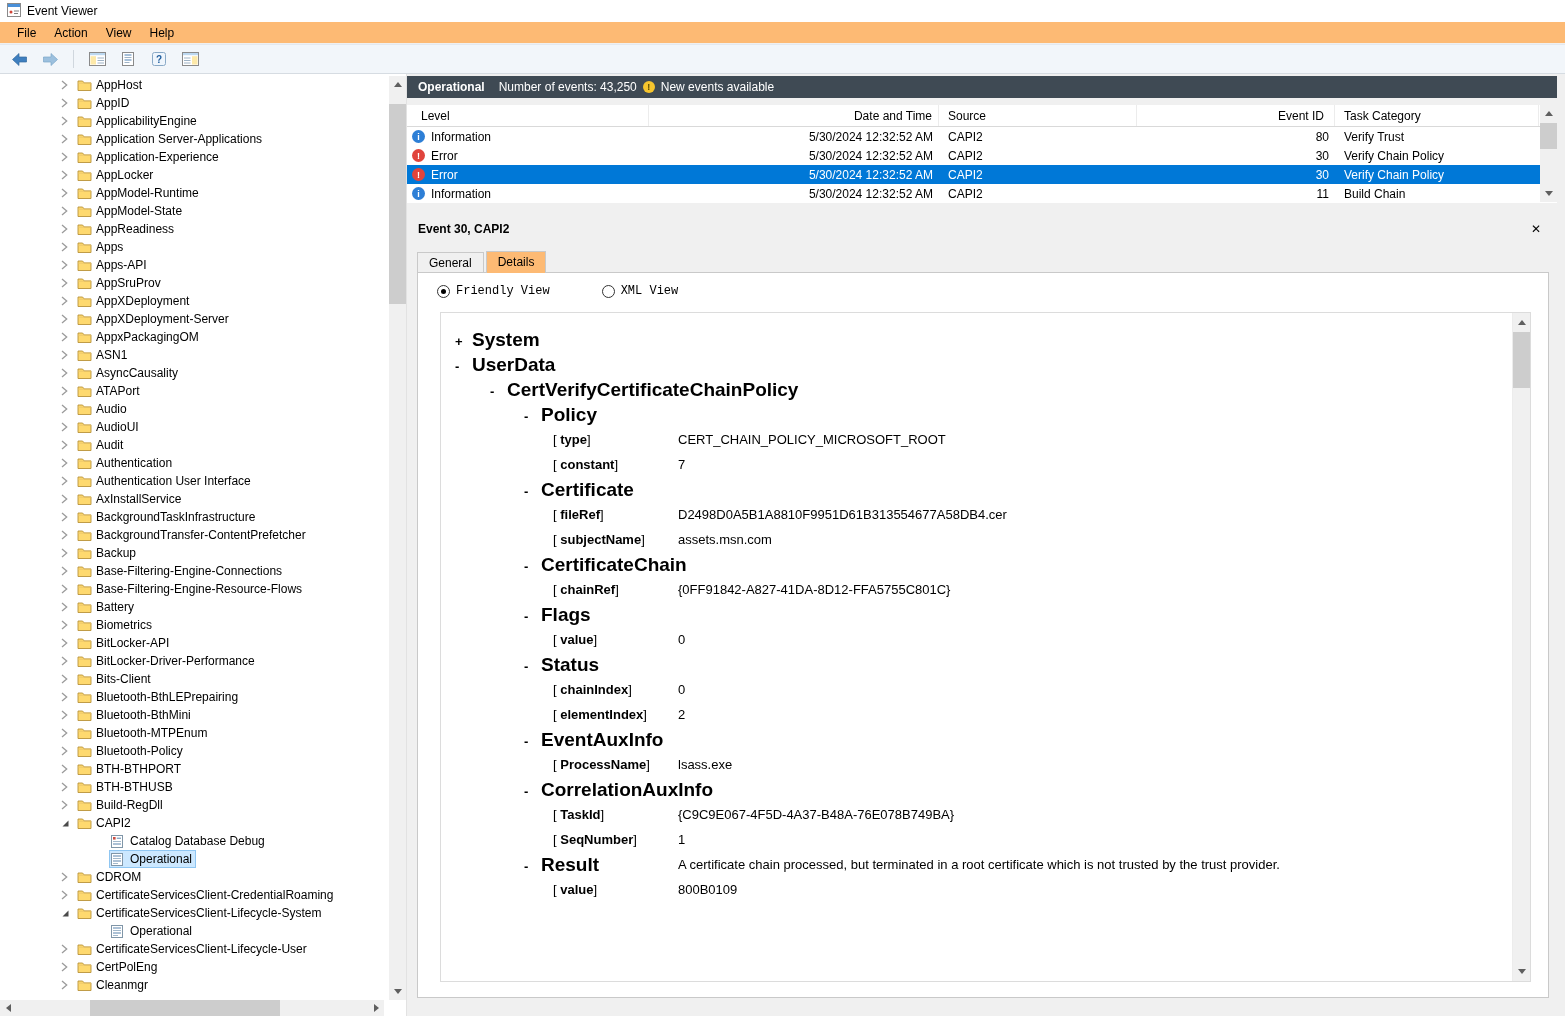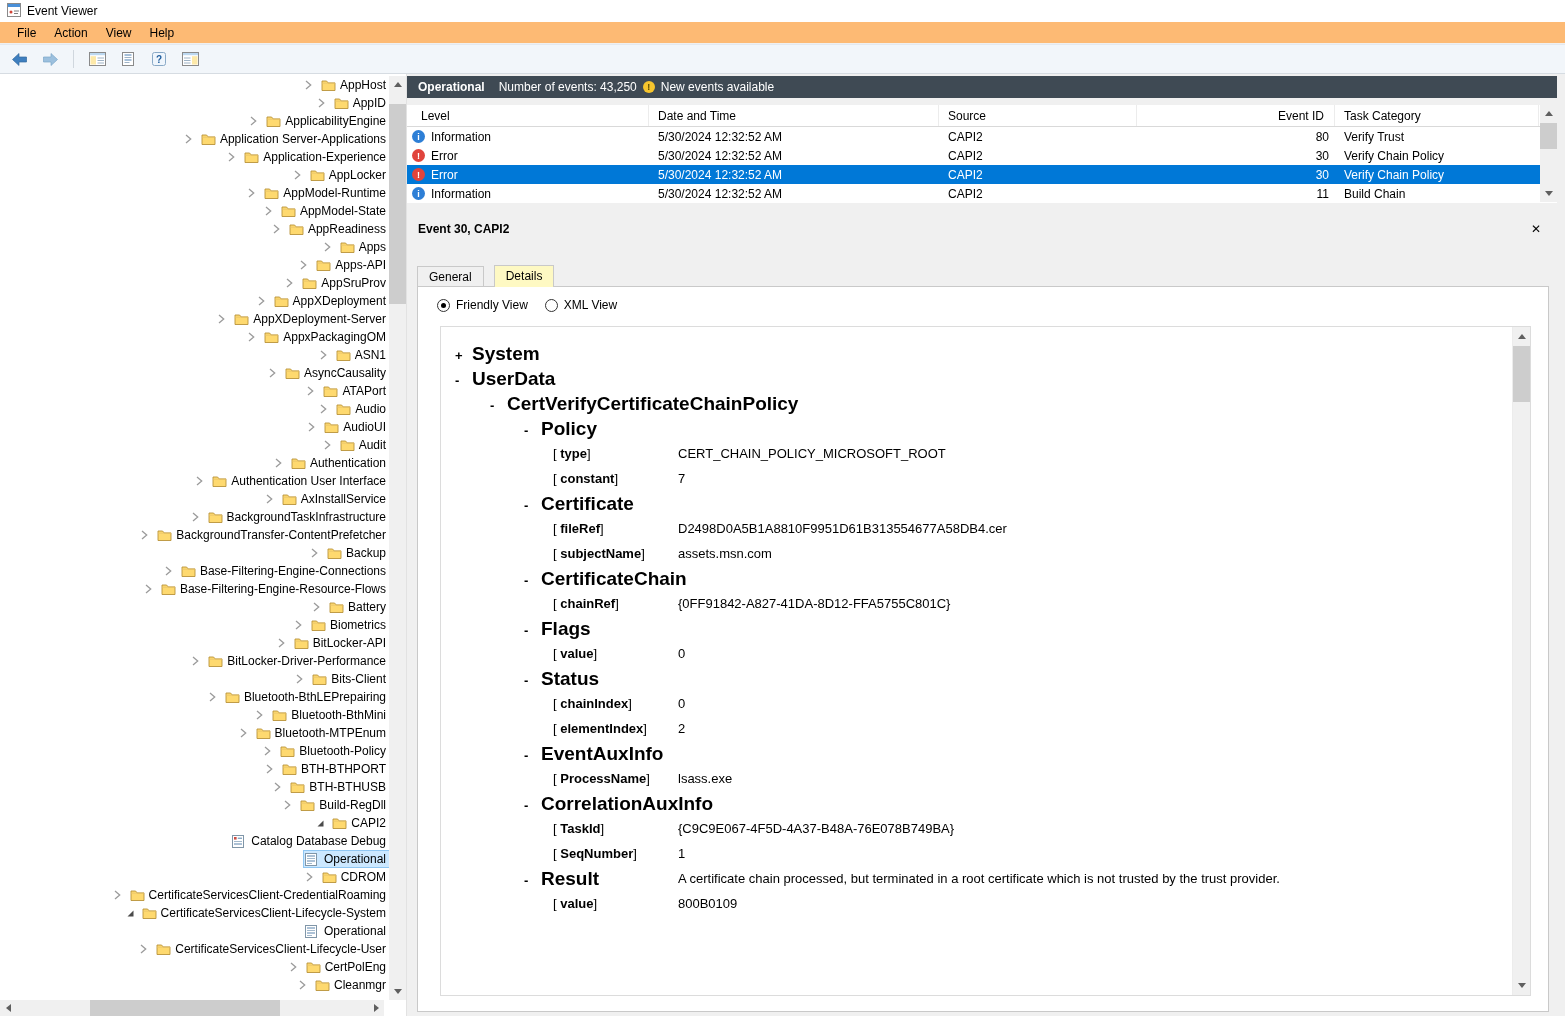--- a/index.html
+++ b/index.html
@@ -11,64 +11,64 @@
   .menubar{height:22px;background:#fdba74;display:flex;align-items:center;padding-left:8px;border-bottom:1px solid #f0f0f0;}
   .menu-item{padding:3px 9px;cursor:default;}
   .toolbar{height:30px;background:#f2f6fa;border-top:1px solid #e4e9ef;border-bottom:1px solid #d6dce2;display:flex;align-items:center;padding-left:8px;gap:9px;}
   .tbtn{display:inline-flex;align-items:center;justify-content:center;width:22px;height:22px;}
   .tsep{width:1px;height:18px;background:#d0d7de;margin:0 3px;}
 
   
   .main{position:absolute;top:74px;left:0;right:0;bottom:0;display:flex;}
   .tree-panel{width:406px;background:#fff;position:relative;flex:none;}
   .tree-rows{position:absolute;top:2px;left:0;right:17px;bottom:16px;overflow:hidden;}
-  .tree-row{height:18px;display:flex;align-items:center;white-space:nowrap;padding-left:60px;cursor:default;justify-content:flex-end;}
+  .tree-row{height:18px;display:flex;align-items:center;white-space:nowrap;padding-left:60px;cursor:default;}
   .tree-row.depth1{padding-left:94px;}
   .chev{width:16px;display:inline-flex;align-items:center;justify-content:flex-start;flex:none;}
   .titem{display:inline-flex;align-items:center;padding:1px 3px 1px 1px;}
   .titem.sel{background:var(--tree-selection,#cce8ff);outline:1px solid #8fc6f2;}
   .ticon{width:17px;display:inline-flex;align-items:center;flex:none;}
   .tlabel{padding-left:2px;}
 
   .right-panel{flex:1;position:relative;border-left:1px solid #e2e2e2;background:#f0f0f0;padding-top:2px;}
 
   
   .list-header{height:22px;background:var(--header-bar,#3f4a54);color:#fff;display:flex;align-items:center;padding-left:11px;margin-right:8px;gap:14px;}
   .list-header .lh-title{font-weight:bold;}
   .lh-sub{display:flex;align-items:center;gap:6px;}
 
   
   .event-table{margin-top:7px;margin-right:8px;background:#fff;position:relative;height:98px;border-bottom:1px solid #e0e0e0;}
   .thead{display:flex;height:22px;border-bottom:1px solid #d9d9d9;padding-right:17px;}
   .th{border-right:1px solid #ececec;padding:4px 6px 0 9px;white-space:nowrap;overflow:hidden;}
   .col0{width:242px;flex:none;padding-left:14px;}
-  .col1{width:290px;flex:none;}
+  .col1{width:290px;flex:none;text-align:right;}
   .col2{width:198px;flex:none;}
   .col3{width:198px;flex:none;text-align:right;padding-right:10px;}
   .col4{width:204px;flex:none;}
   .tbody{position:relative;}
   .trow{display:flex;height:19px;align-items:center;background:#fff;}
   .trow .td{padding:0 6px 0 9px;white-space:nowrap;overflow:hidden;border-right:none;}
   .trow.selected{background:var(--selection,#0078d7);color:#fff;}
   .td.col0{display:flex;align-items:center;gap:6px;padding-left:5px;}
   .ci{display:inline-flex;width:13px;height:13px;border-radius:50%;color:#fff;font-size:9px;font-weight:bold;align-items:center;justify-content:center;flex:none;}
   .ci.info{background:var(--info,#2d7fd6);}
   .ci.err{background:var(--error,#e0443c);}
   .ci.warn{background:#f6c52e;color:#5b4a00;width:12px;height:12px;font-size:9px;}
 
   .splitter{height:14px;}
 
   
   .detail-header{height:24px;display:flex;align-items:center;justify-content:space-between;padding:0 12px 0 11px;font-weight:bold;margin-right:8px;}
   .close-btn{font-weight:normal;font-size:12px;width:18px;text-align:center;cursor:default;}
-  .tabs{display:flex;align-items:flex-end;padding-left:10px;height:25px;margin-top:20px;position:relative;z-index:2;gap:8px;}
+  .tabs{display:flex;align-items:flex-end;padding-left:10px;height:25px;margin-top:6px;position:relative;z-index:2;}
   .tab{border:1px solid #c9c9c9;border-bottom:none;padding:3px 11px 2px;background:#f0f0f0;margin-right:2px;cursor:default;}
-  .tab.active{background:#fef9c3;padding-bottom:4px;margin-bottom:-1px;}
+  .tab.active{background:#fdba74;padding-bottom:4px;margin-bottom:-1px;}
   .tab-panel{background:#fff;border:1px solid #c9c9c9;margin:0 16px 0 10px;height:726px;position:relative;}
-  .radio-row{display:flex;gap:17px;padding:11px 0 0 19px;align-items:center;}
+  .radio-row{display:flex;gap:52px;padding:11px 0 0 19px;align-items:center;font-family:Liberation Mono, monospace;}
   .radio-opt{display:flex;align-items:center;gap:6px;}
   .radio{width:13px;height:13px;border:1px solid #333;border-radius:50%;display:inline-block;position:relative;background:#fff;flex:none;}
   .radio.checked::after{content:"";position:absolute;left:3px;top:3px;width:5px;height:5px;border-radius:50%;background:#000;}
 
   .friendly-box{margin:14px 17px 0 22px;height:670px;border:1px solid #dcdcdc;position:relative;background:#fff;}
   .fv-content{position:absolute;top:14px;left:0;right:18px;bottom:0;overflow:hidden;}
   .fv-row{position:relative;height:25px;line-height:25px;font-size:13px;white-space:nowrap;}
   .fv-row .sign{display:inline-block;width:17px;font-weight:bold;font-size:13px;}
   .fv-row .sec-label{font-weight:bold;font-size:19px;}
   .fv-row.d0{padding-left:14px;}

